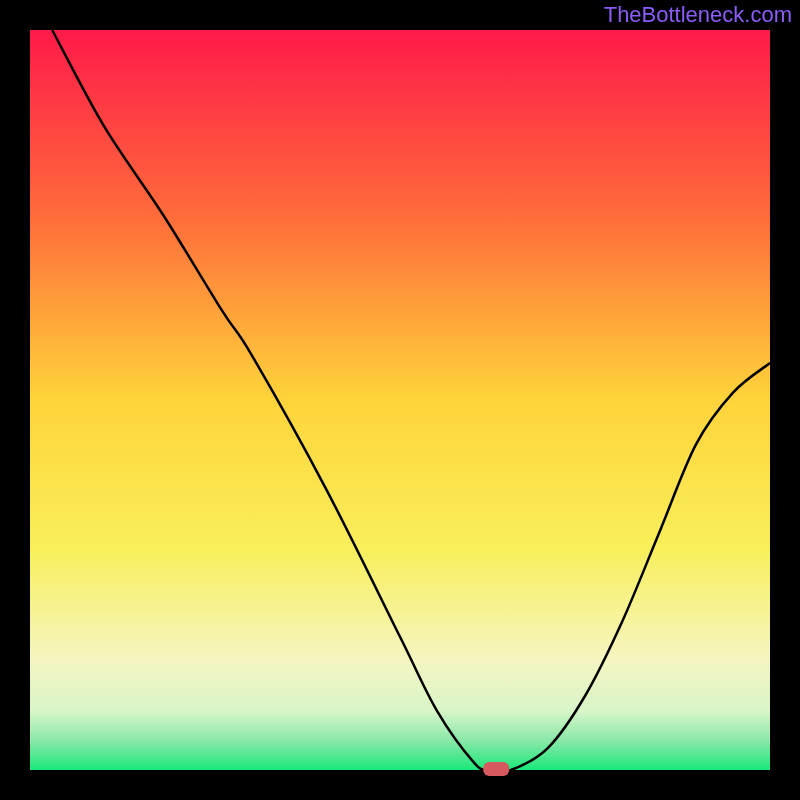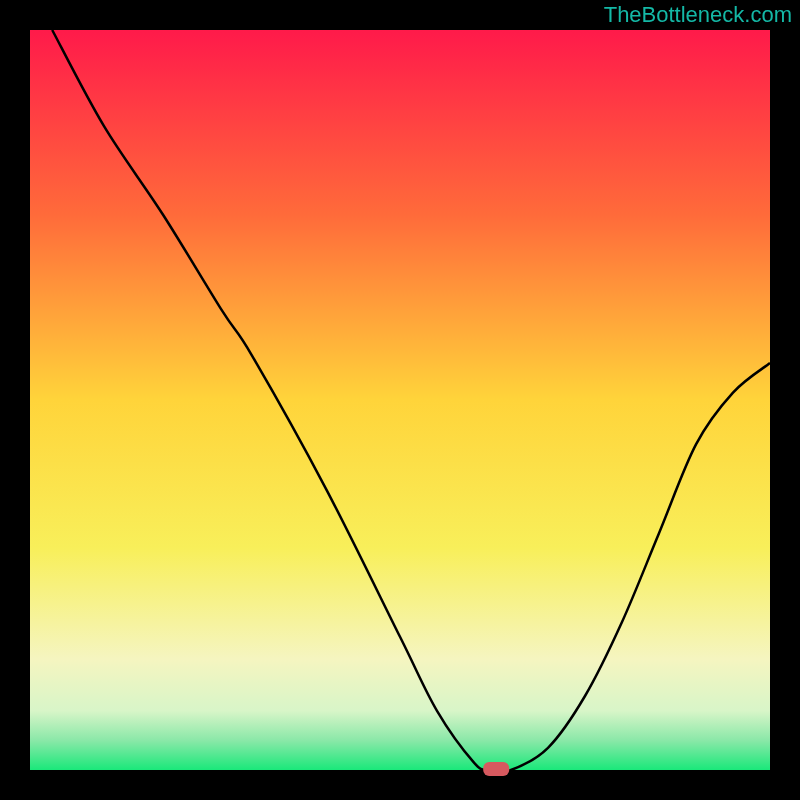--- a/index.html
+++ b/index.html
@@ -12,21 +12,21 @@
   }
   .container {
     position: relative;
     width: 800px;
     height: 800px;
   }
   .watermark {
     position: absolute;
     top: 2px;
     right: 8px;
-    color: #14b8a6;
+    color: #8b5cf6;
     font-family: Arial, sans-serif;
     font-size: 22px;
     font-weight: 500;
     z-index: 10;
   }
   svg {
     display: block;
   }
 </style>
 </head>

